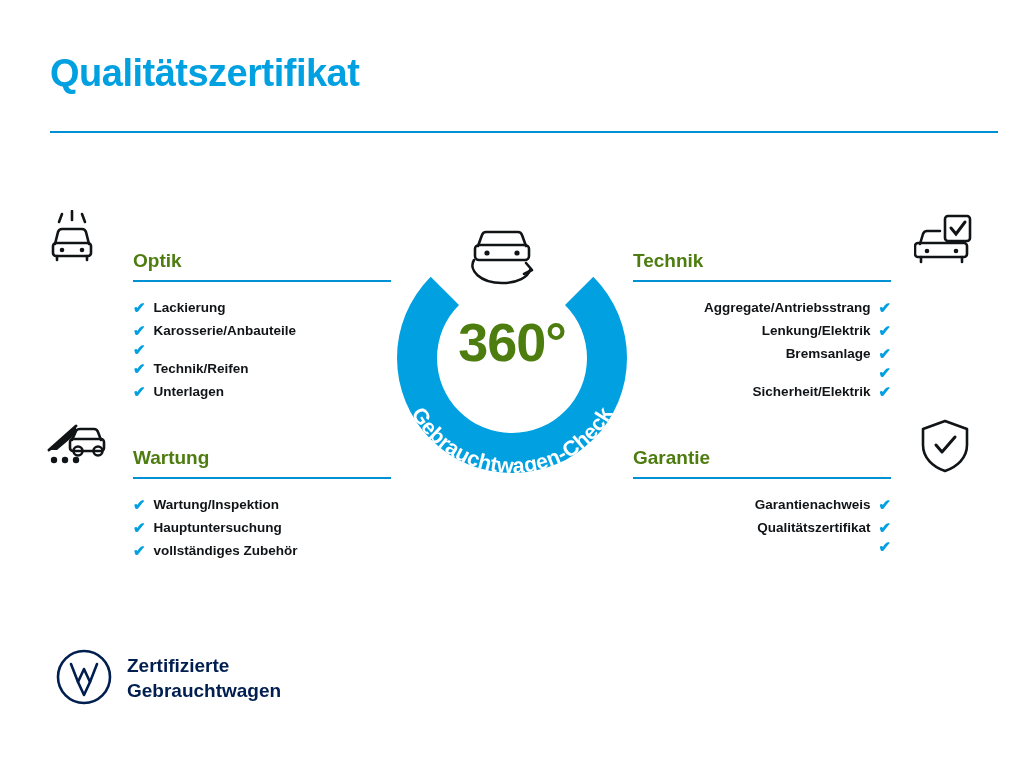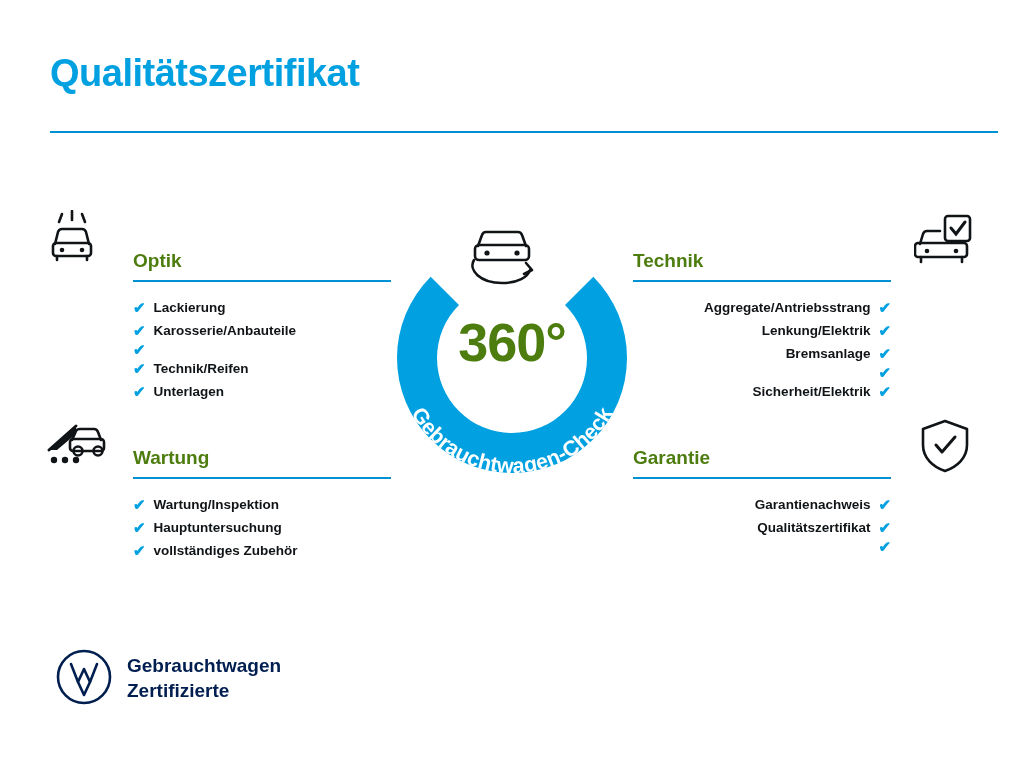--- a/index.html
+++ b/index.html
@@ -341,18 +341,18 @@
 
   <div class="footer">
     <span>
       <svg width="58" height="58" viewBox="0 0 58 58" fill="none" stroke="#001E50" stroke-width="2.6" stroke-linejoin="round" stroke-linecap="round">
         <circle cx="29" cy="29" r="26"></circle>
         <path d="M16 16 L23 34 L29 21 L35 34 L42 16"></path>
         <path d="M23 34 L29 47 L35 34"></path>
       </svg>
     </span>
     <span class="footer-text">
+      <div>Zertifizierte</div>
       <div>Gebrauchtwagen</div>
-      <div>Zertifizierte</div>
     </span>
   </div>
 
 </div>
 
 </body></html>

